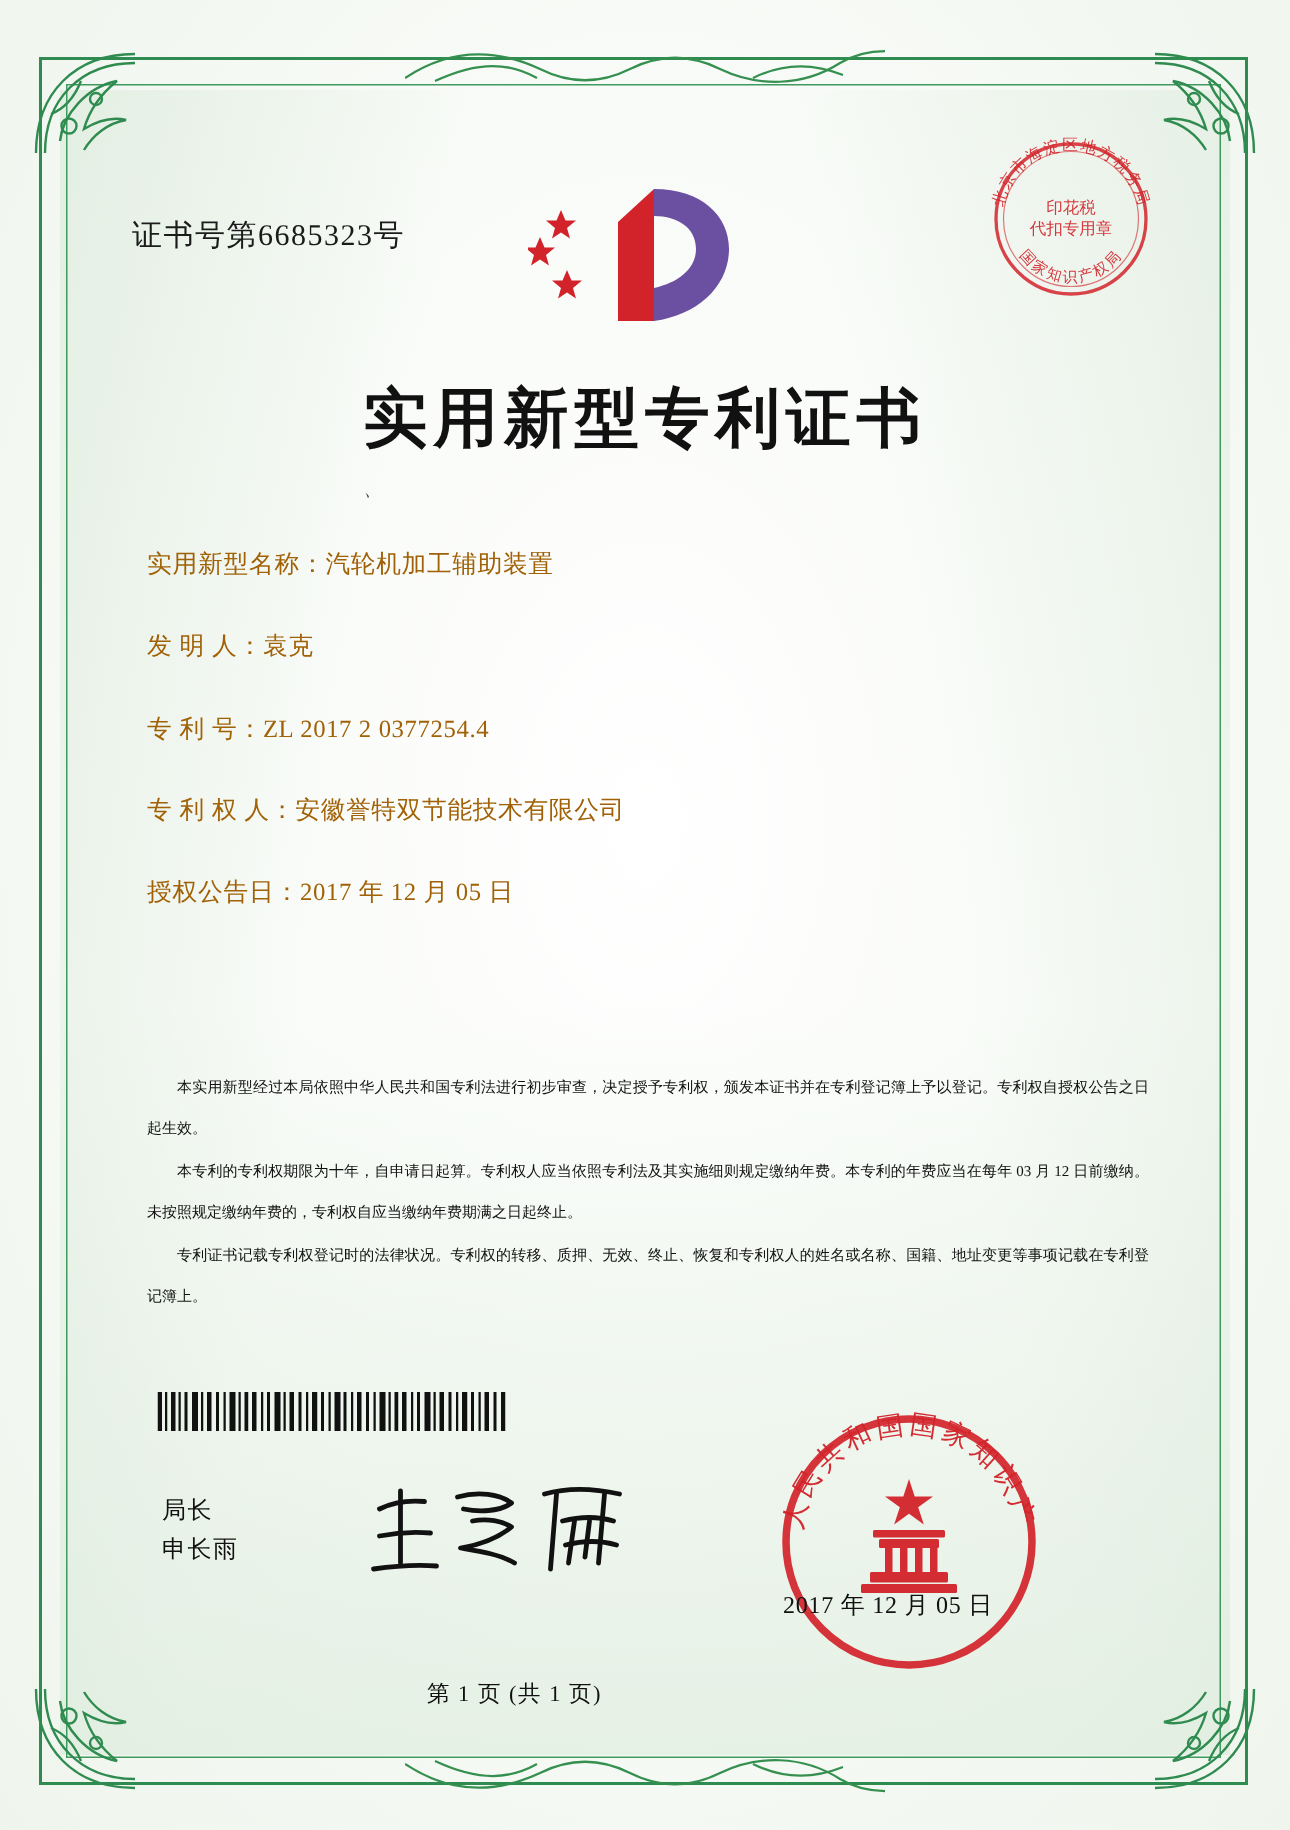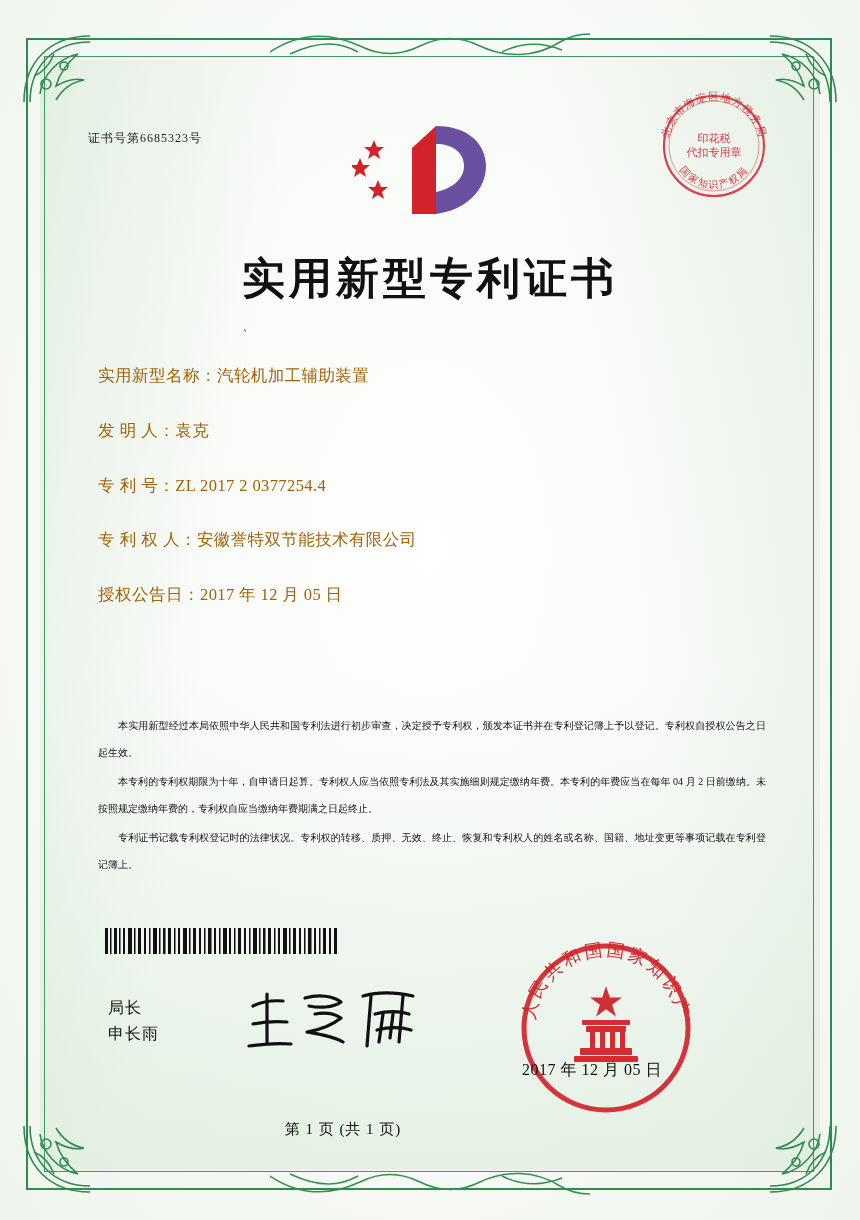--- a/index.html
+++ b/index.html
@@ -74,22 +74,22 @@
 
   
   .content {
     position: absolute;
     left: 0; top: 0;
     width: 860px; height: 1220px;
   }
 
   .cert-number {
     position: absolute;
-    left: 88px; top: 130px;
-    font-size: 12px;
+    left: 88px; top: 143px;
+    font-size: 20px;
     color: #1b1b1b;
     letter-spacing: 1px;
     font-family: "Liberation Serif", serif;
   }
 
   .emblem {
     position: absolute;
     left: 352px; top: 118px;
     width: 150px; height: 108px;
   }
@@ -327,21 +327,21 @@
       <div class="field">
         <span class="lbl">专 利 权 人：</span><span class="val">安徽誉特双节能技术有限公司</span>
       </div>
       <div class="field">
         <span class="lbl">授权公告日：</span><span class="val">2017 年 12 月 05 日</span>
       </div>
     </div>
 
     <div class="body-text">
       <p>本实用新型经过本局依照中华人民共和国专利法进行初步审查，决定授予专利权，颁发本证书并在专利登记簿上予以登记。专利权自授权公告之日起生效。</p>
-      <p>本专利的专利权期限为十年，自申请日起算。专利权人应当依照专利法及其实施细则规定缴纳年费。本专利的年费应当在每年 04 月 2 日前缴纳。未按照规定缴纳年费的，专利权自应当缴纳年费期满之日起终止。</p>
+      <p>本专利的专利权期限为十年，自申请日起算。专利权人应当依照专利法及其实施细则规定缴纳年费。本专利的年费应当在每年 03 月 12 日前缴纳。未按照规定缴纳年费的，专利权自应当缴纳年费期满之日起终止。</p>
       <p>专利证书记载专利权登记时的法律状况。专利权的转移、质押、无效、终止、恢复和专利权人的姓名或名称、国籍、地址变更等事项记载在专利登记簿上。</p>
     </div>
 
     <div class="barcode">
       <svg width="232" height="26" viewBox="0 0 232 26">
         <g fill="#111">
           <rect x="0" y="0" width="3" height="26"></rect>
           <rect x="5" y="0" width="1.5" height="26"></rect>
           <rect x="9" y="0" width="3" height="26"></rect>
           <rect x="14" y="0" width="1.5" height="26"></rect>

